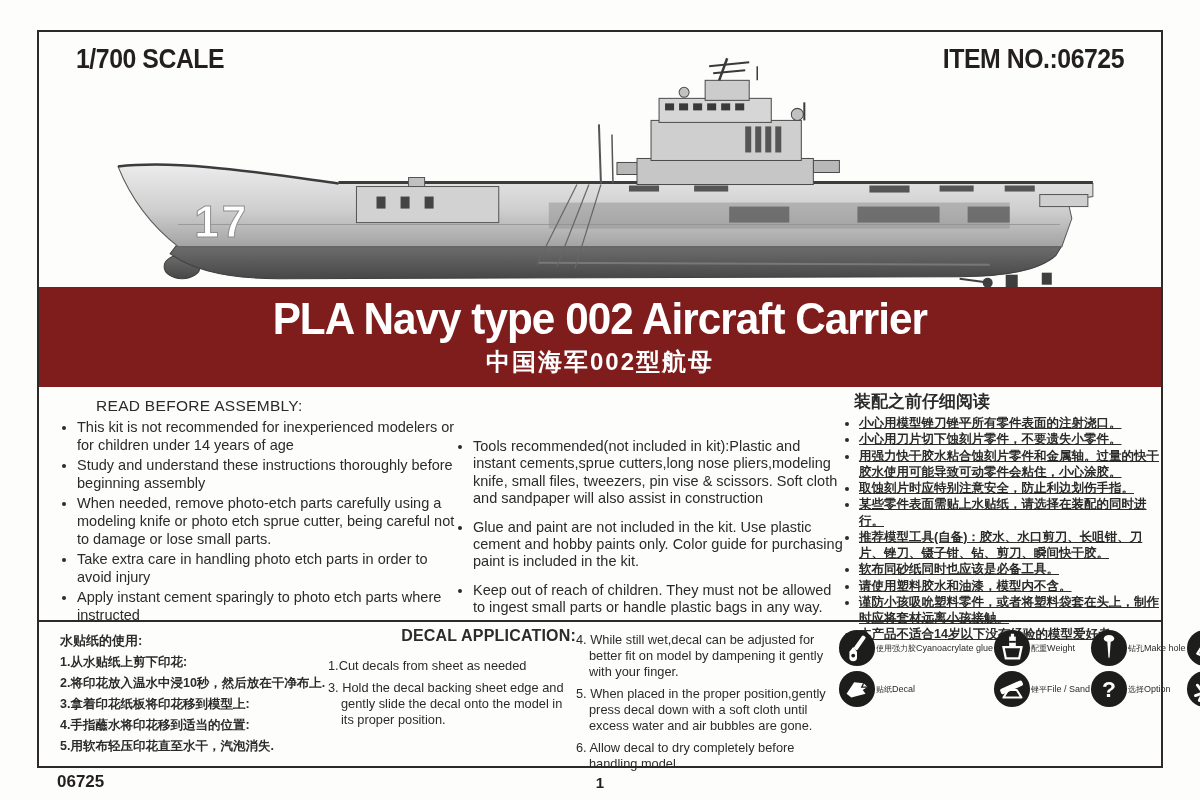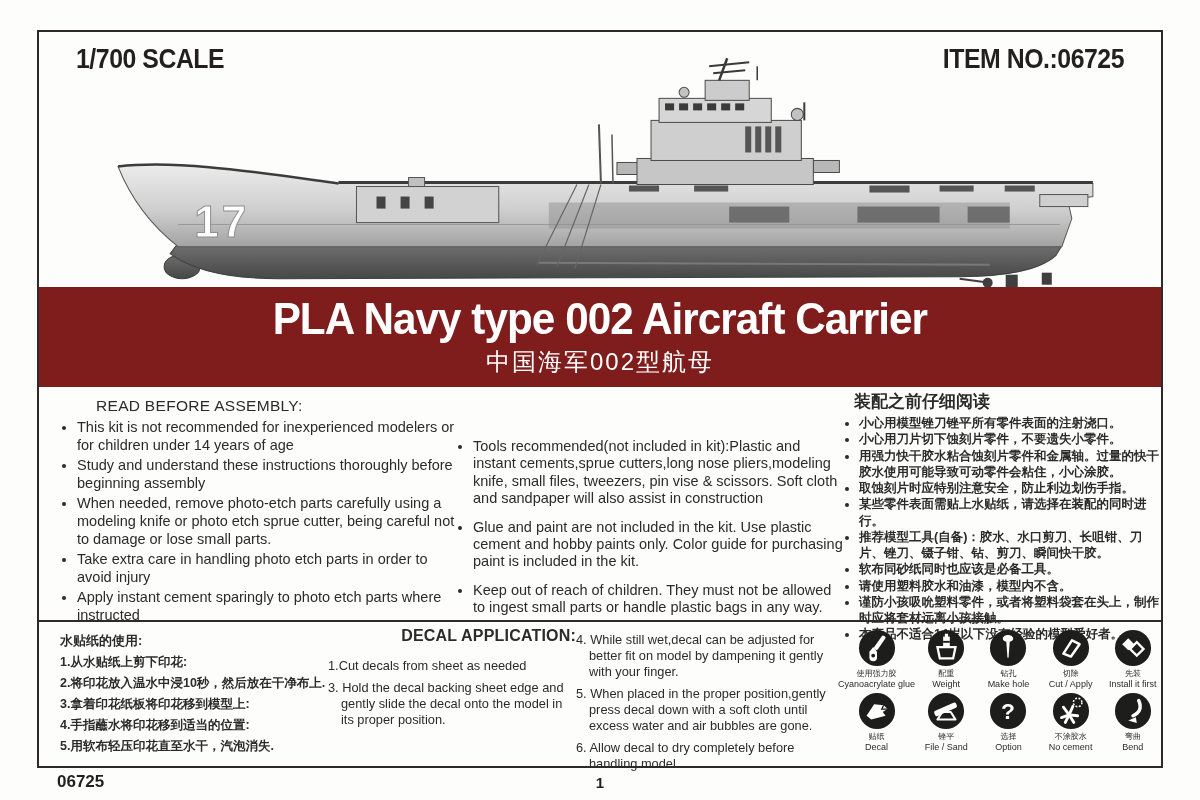--- a/index.html
+++ b/index.html
@@ -11,45 +11,45 @@
   .scale-label { position:absolute; left:76px; top:44px; font-size:27px; font-weight:bold;
                  letter-spacing:-0.5px; color:#231f1d; transform:scaleX(0.92); transform-origin:left; }
   .item-no { position:absolute; right:76px; top:44px; font-size:27px; font-weight:bold;
              letter-spacing:-0.5px; color:#231f1d; transform:scaleX(0.92); transform-origin:right; }
   .ship-wrap { position:absolute; left:108px; top:56px; width:1052px; height:236px; }
   .title-bar { position:absolute; left:39px; top:287px; width:1122px; height:100px;
                background:#7f1d1d; display:flex; flex-direction:column; align-items:center;
                justify-content:center; }
   .title-en { color:#fff; font-size:44px; font-weight:bold; letter-spacing:-1px;
               transform:scaleX(0.96); white-space:nowrap; line-height:1.05; }
-  .title-zh { color:#fff; font-size:24px; font-weight:normal; margin-top:4px; letter-spacing:2px; }
+  .title-zh { color:#fff; font-size:24px; font-weight:bold; margin-top:4px; letter-spacing:2px; }
   .col { position:absolute; }
   .col-left  { left:60px;  top:396px; width:398px; font-size:14.5px; line-height:1.24; }
   .col-mid   { left:456px; top:418px; width:388px; font-size:14.5px; line-height:1.2;margin-top:20px; }
   .col-zh    { left:844px; top:391px; width:316px; font-size:12.5px; line-height:1.3; font-weight:600; }
   .rba-heading { font-size:15.5px; padding-left:36px; margin-bottom:4px; letter-spacing:0.3px; }
   .zh-heading { font-size:17px; font-weight:bold; padding-left:10px; margin-bottom:2px; }
   ul.bullets { list-style:disc outside; padding-left:17px; }
   .col-left  ul.bullets li { margin-bottom:2px; }
   .col-mid   ul.bullets li { margin-bottom:11px; }
-  .col-zh    ul.bullets { padding-left:15px; }
+  .col-zh    ul.bullets { padding-left:15px;text-decoration:underline; }
   .col-zh    ul.bullets li { margin-bottom:0; }
   .divider { position:absolute; left:39px; top:620px; width:1122px; height:2px; background:#2e2a28; }
   .decal-zh { left:60px; top:630px; width:272px; font-size:12.5px; line-height:1.68; font-weight:600; }
   .decal-zh-heading { font-size:13px; font-weight:bold; }
   ul.plain { list-style:none; padding:0; }
   .decal-en-head { left:334px; top:627px; width:242px; text-align:right; font-size:16px;
                    font-weight:bold; letter-spacing:0.2px; }
   .decal-en-left  { left:328px; top:658px; width:250px; font-size:12.8px; line-height:1.25; }
   .decal-en-right { left:576px; top:632px; width:262px; font-size:12.8px; line-height:1.25; }
   .decal-en-left ul.plain li, .decal-en-right ul.plain li
     { padding-left:13px; text-indent:-13px; margin-bottom:6px; }
   .icons-grid { position:absolute; left:838px; top:629px; width:326px;
                 display:grid; grid-template-columns:repeat(5,1fr); row-gap:3px; }
-  .icon-cell { display:flex; flex-direction:column; align-items:center; }
+  .icon-cell { display:flex; flex-direction:row; align-items:center; }
   .icon-glyph { width:38px; height:38px; }
   .icon-zh { font-size:8px; margin-top:1px; color:#2b2b2b; white-space:nowrap; }
   .icon-en { font-size:9px; color:#2b2b2b; white-space:nowrap; }
   .footer-item { position:absolute; left:57px; top:772px; font-size:17px; font-weight:bold; color:#231f1d; }
   .footer-page { position:absolute; left:0; top:774px; width:1200px; text-align:center;
                  font-size:15px; font-weight:bold; color:#231f1d; }
 </style>
 </head>
 <body>
 

